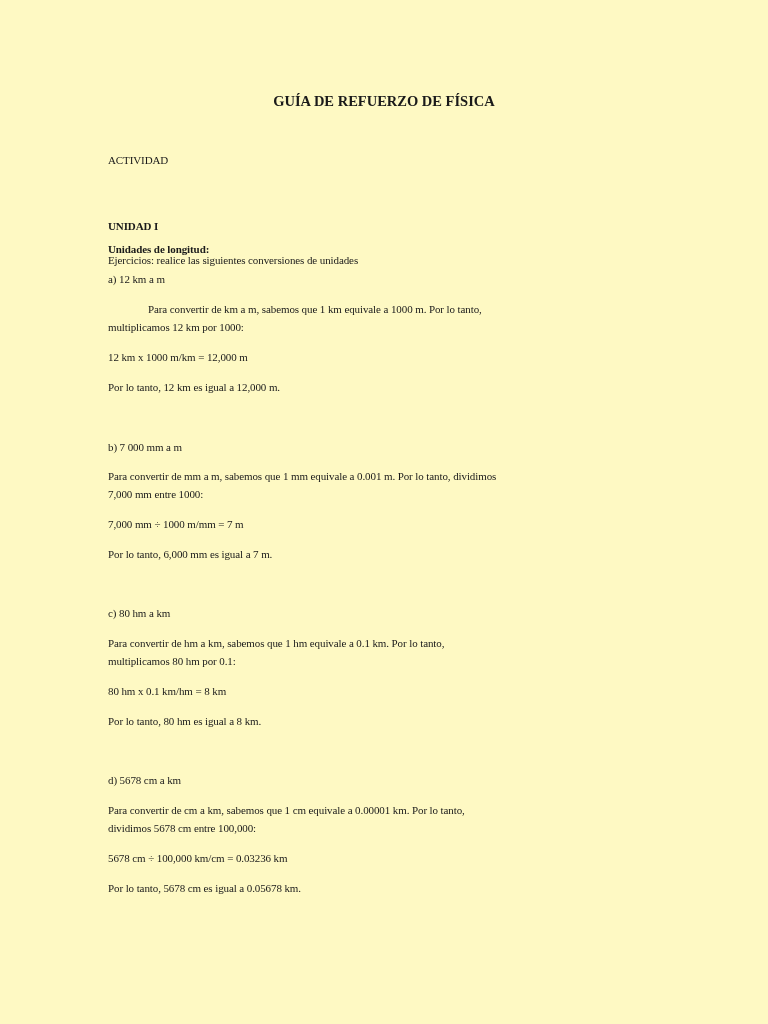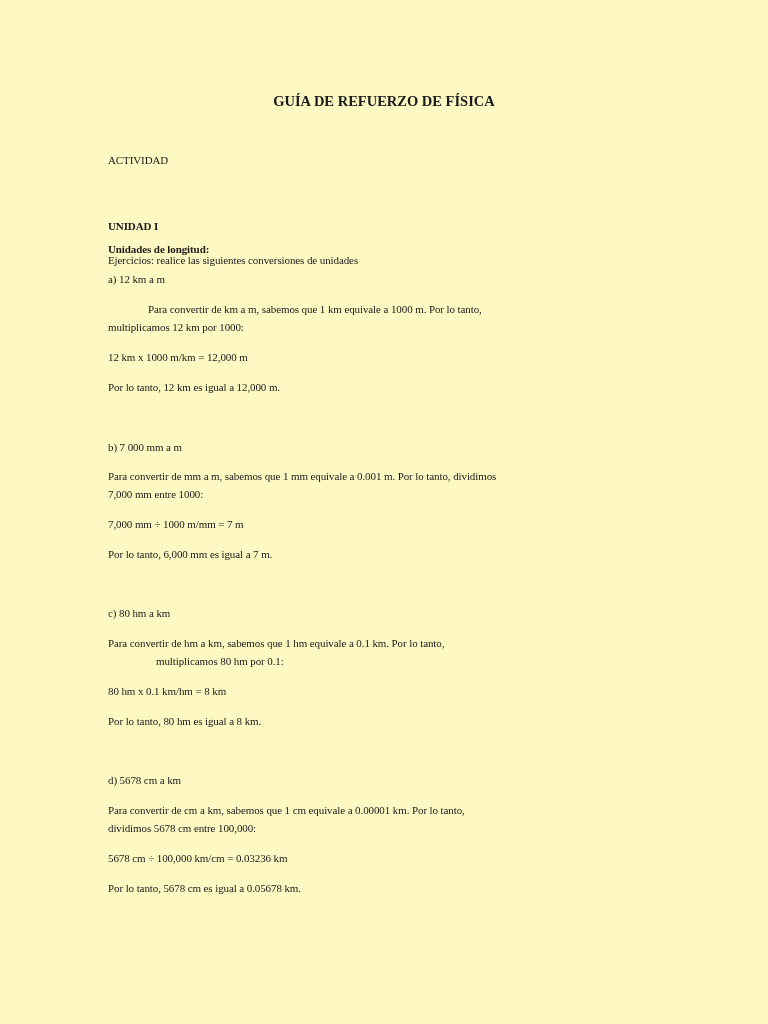--- a/index.html
+++ b/index.html
@@ -66,21 +66,21 @@
     <div class="line" style="top:438px;">b) 7 000 mm a m</div>
     <div class="line" style="top:467px;">Para convertir de mm a m, sabemos que 1 mm equivale a 0.001 m. Por lo tanto, dividimos</div>
     <div class="line" style="top:485px;">7,000 mm entre 1000:</div>
     <div class="line" style="top:515px;">7,000 mm ÷ 1000 m/mm = 7 m</div>
     <div class="line" style="top:545px;">Por lo tanto, 6,000 mm es igual a 7 m.</div>
   </div>
 
   <div>
     <div class="line" style="top:604px;">c) 80 hm a km</div>
     <div class="line" style="top:634px;">Para convertir de hm a km, sabemos que 1 hm equivale a 0.1 km. Por lo tanto,</div>
-    <div class="line" style="top:652px;margin-left:48px;">multiplicamos 80 hm por 0.1:</div>
+    <div class="line" style="top:652px;">multiplicamos 80 hm por 0.1:</div>
     <div class="line" style="top:682px;">80 hm x 0.1 km/hm = 8 km</div>
     <div class="line" style="top:712px;">Por lo tanto, 80 hm es igual a 8 km.</div>
   </div>
 
   <div>
     <div class="line" style="top:771px;">d) 5678 cm a km</div>
     <div class="line" style="top:801px;">Para convertir de cm a km, sabemos que 1 cm equivale a 0.00001 km. Por lo tanto,</div>
     <div class="line" style="top:819px;">dividimos 5678 cm entre 100,000:</div>
     <div class="line" style="top:849px;">5678 cm ÷ 100,000 km/cm = 0.03236 km</div>
     <div class="line" style="top:879px;">Por lo tanto, 5678 cm es igual a 0.05678 km.</div>

